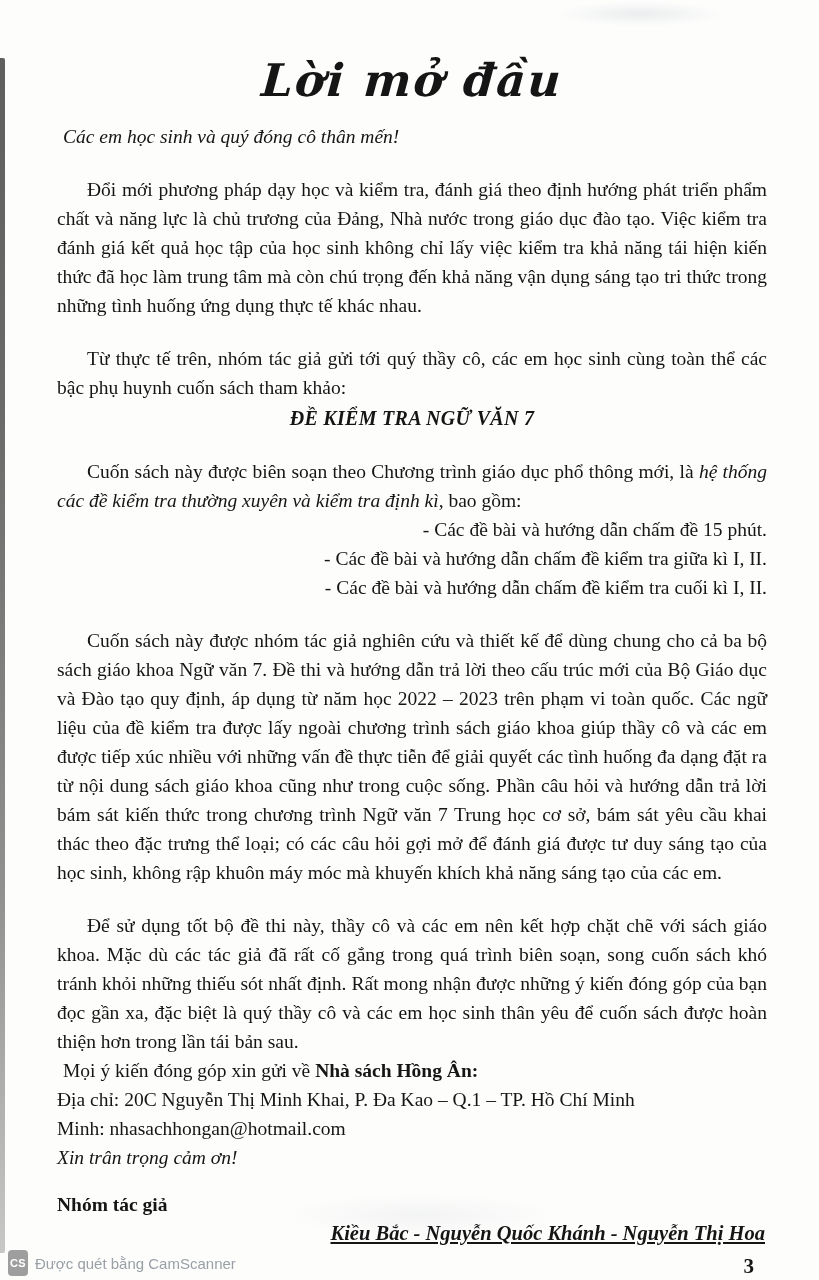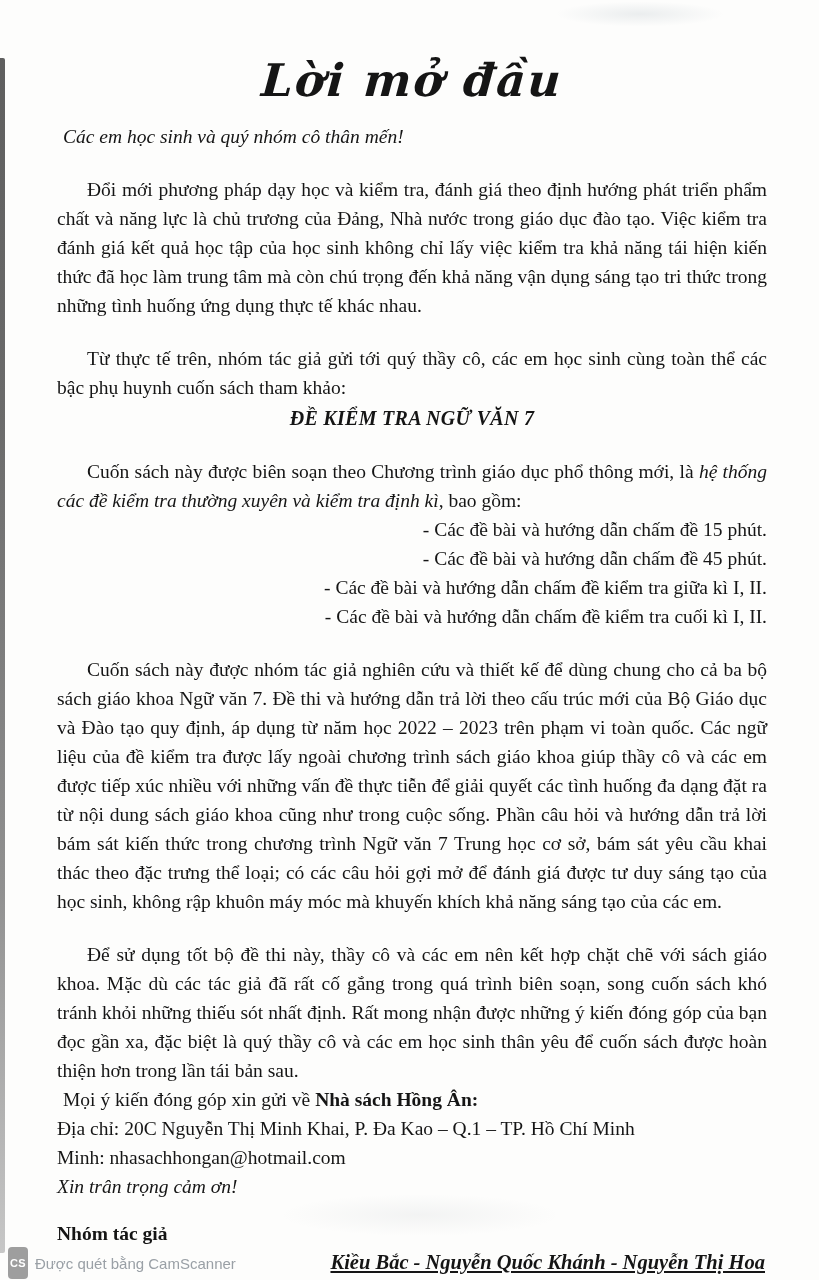--- a/index.html
+++ b/index.html
@@ -55,47 +55,46 @@
     text-align:right;padding-right:12px;margin-top:4px;
     font-size:21px;font-weight:bold;letter-spacing:1px;
   }
   .footer{
     position:absolute;left:8px;bottom:7px;height:20px;
     display:flex;align-items:center;gap:7px;
     font-family:"Liberation Sans","DejaVu Sans",sans-serif;
   }
   .cs-badge{
     display:inline-flex;align-items:center;justify-content:center;
-    width:20px;height:32px;border-radius:4px;
+    width:20px;height:26px;border-radius:4px;
     background:#9e9e9e;color:#ffffff;
     font-size:11px;font-weight:bold;letter-spacing:.3px;
   }
   .footer-text{color:#9aa0a6;font-size:15px;}
 </style>
 </head>
 <body>
 
 <div class="page">
   <div class="left-edge"></div>
 
   <div class="content">
     <h1 class="title">Lời mở đầu</h1>
 
-    <p class="salutation">Các em học sinh và quý nhóm cô thân mến!</p>
+    <p class="salutation">Các em học sinh và quý đóng cô thân mến!</p>
 
     <p class="indent">Đổi mới phương pháp dạy học và kiểm tra, đánh giá theo định hướng phát triển phẩm chất và năng lực là chủ trương của Đảng, Nhà nước trong giáo dục đào tạo. Việc kiểm tra đánh giá kết quả học tập của học sinh không chỉ lấy việc kiểm tra khả năng tái hiện kiến thức đã học làm trung tâm mà còn chú trọng đến khả năng vận dụng sáng tạo tri thức trong những tình huống ứng dụng thực tế khác nhau.</p>
 
     <p class="indent">Từ thực tế trên, nhóm tác giả gửi tới quý thầy cô, các em học sinh cùng toàn thể các bậc phụ huynh cuốn sách tham khảo:</p>
 
     <h2 class="book-title">ĐỀ KIỂM TRA NGỮ VĂN 7</h2>
 
     <p class="indent"><span>Cuốn sách này được biên soạn theo Chương trình giáo dục phổ thông mới, là </span><span class="italic">hệ thống các đề kiểm tra thường xuyên và kiểm tra định kì</span><span>, bao gồm:</span></p>
 
     <p class="list-item">- Các đề bài và hướng dẫn chấm đề 15 phút.</p>
-    <p class="list-item">- Các đề bài và hướng dẫn chấm đề 45 phút.</p>
     <p class="list-item">- Các đề bài và hướng dẫn chấm đề kiểm tra giữa kì I, II.</p>
     <p class="list-item">- Các đề bài và hướng dẫn chấm đề kiểm tra cuối kì I, II.</p>
 
     <p class="indent">Cuốn sách này được nhóm tác giả nghiên cứu và thiết kế để dùng chung cho cả ba bộ sách giáo khoa Ngữ văn 7. Đề thi và hướng dẫn trả lời theo cấu trúc mới của Bộ Giáo dục và Đào tạo quy định, áp dụng từ năm học 2022 – 2023 trên phạm vi toàn quốc. Các ngữ liệu của đề kiểm tra được lấy ngoài chương trình sách giáo khoa giúp thầy cô và các em được tiếp xúc nhiều với những vấn đề thực tiễn để giải quyết các tình huống đa dạng đặt ra từ nội dung sách giáo khoa cũng như trong cuộc sống. Phần câu hỏi và hướng dẫn trả lời bám sát kiến thức trong chương trình Ngữ văn 7 Trung học cơ sở, bám sát yêu cầu khai thác theo đặc trưng thể loại; có các câu hỏi gợi mở để đánh giá được tư duy sáng tạo của học sinh, không rập khuôn máy móc mà khuyến khích khả năng sáng tạo của các em.</p>
 
     <p class="indent">Để sử dụng tốt bộ đề thi này, thầy cô và các em nên kết hợp chặt chẽ với sách giáo khoa. Mặc dù các tác giả đã rất cố gắng trong quá trình biên soạn, song cuốn sách khó tránh khỏi những thiếu sót nhất định. Rất mong nhận được những ý kiến đóng góp của bạn đọc gần xa, đặc biệt là quý thầy cô và các em học sinh thân yêu để cuốn sách được hoàn thiện hơn trong lần tái bản sau.</p>
 
     <p class="indent-sm"><span>Mọi ý kiến đóng góp xin gửi về </span><span class="bold">Nhà sách Hồng Ân:</span></p>
 
     <p>Địa chỉ: 20C Nguyễn Thị Minh Khai, P. Đa Kao – Q.1 – TP. Hồ Chí Minh</p>

